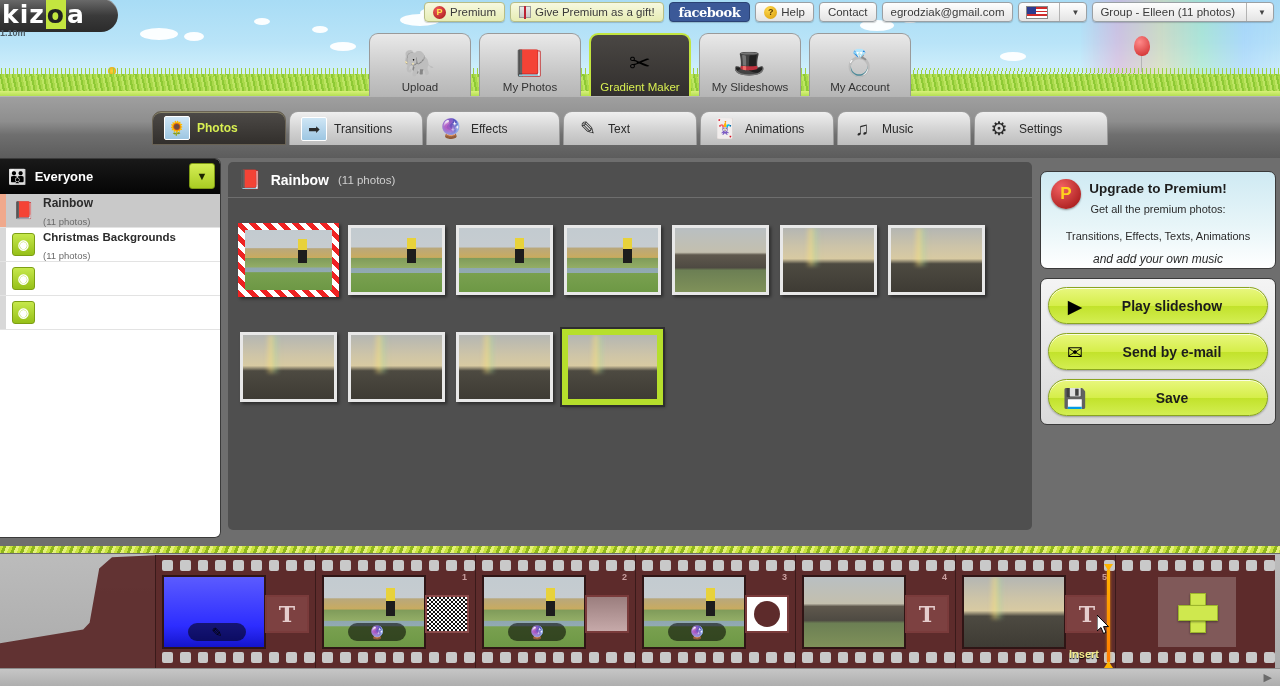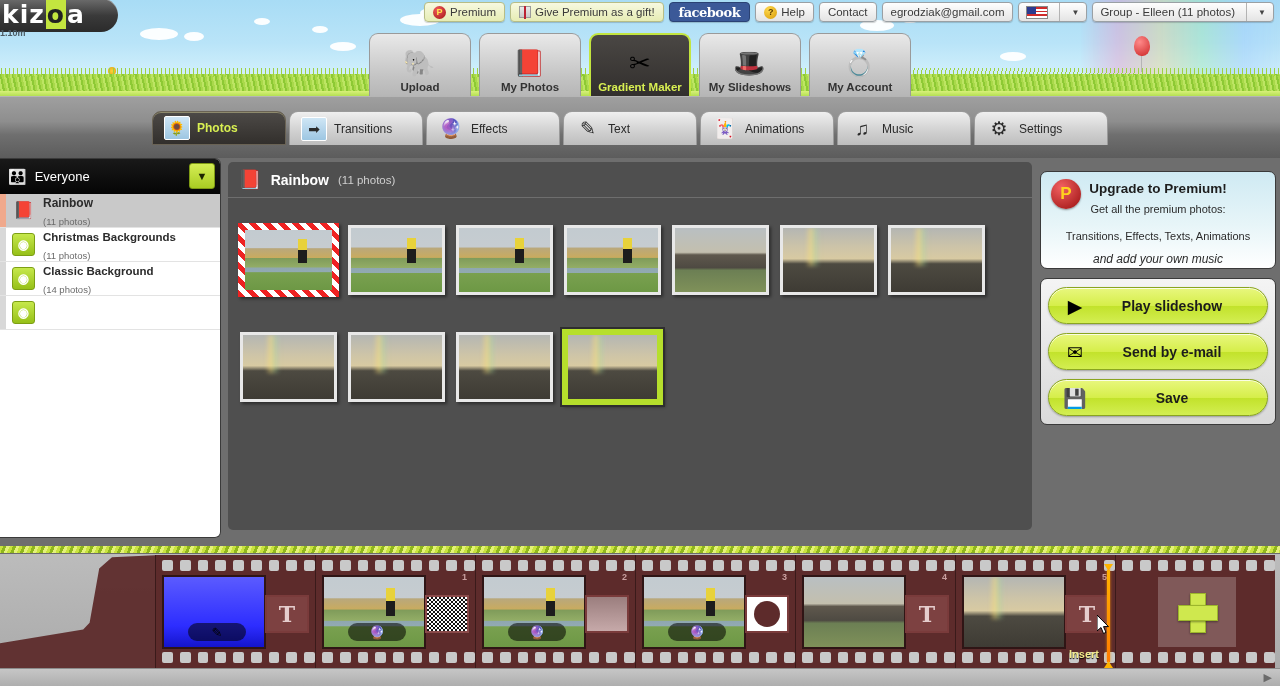--- a/index.html
+++ b/index.html
@@ -101,21 +101,21 @@
 
   
   .modules{ position:absolute; left:369px; top:33px; display:flex; gap:8px; }
   .mod{
     width:102px; height:63px; border-radius:9px 9px 0 0;
     background:linear-gradient(to bottom,#e9e9e9,#c3c3c3 70%,#b6b6b6);
     border:1px solid #9a9a9a; border-bottom:none;
     display:flex; flex-direction:column; align-items:center; justify-content:flex-end;
     padding-bottom:3px; cursor:pointer; position:relative;
   }
-  .mod .lbl{ font-size:11.5px; font-weight:bold; color:#333; }
+  .mod .lbl{ font-size:11.5px; font-weight:normal; color:#333; }
   .mod.active{
     background:linear-gradient(to bottom,#4a4744,#322f2d);
     border:2px solid #c3e53f; border-bottom:none;
   }
   .mod.active .lbl{ color:#d8ef52; }
   .mod .ico{
     width:42px;height:34px; display:flex;align-items:center;justify-content:center;
     font-size:26px; line-height:1; margin-bottom:1px;
   }
   .balloon{ position:absolute; right:130px; top:36px; width:16px;height:20px;
@@ -159,21 +159,21 @@
   .sidebar{
     position:absolute; left:0; top:0; width:221px; height:380px;
     background:#fff; border:1px solid #3a3a3a; border-left:none;
     border-radius:0 6px 6px 0;
   }
   .sb-header{
     height:35px; background:linear-gradient(to bottom,#191919,#050505);
     display:flex; align-items:center; padding-left:8px; gap:8px;
     border-radius:0 5px 0 0; position:relative;
   }
-  .sb-header .lbl{ color:#fff; font-weight:normal; font-size:13px; }
+  .sb-header .lbl{ color:#fff; font-weight:bold; font-size:13px; }
   .sb-caret{
     position:absolute; right:5px; top:4px; width:26px; height:26px;
     background:linear-gradient(to bottom,#d5ee55,#a9cc23);
     border:1px solid #7f9b14; border-radius:3px;
     display:flex;align-items:center;justify-content:center; font-size:11px; color:#1c2400;
     cursor:pointer;
   }
   .people-ico{ font-size:15px; line-height:1; }
   .albums{ position:relative; }
   .album{
@@ -540,24 +540,20 @@
           <span class="stripe"></span>
           <span class="aico">◉</span>
           <span class="meta">
             <span class="nm">Christmas Backgrounds</span><br>
             <span class="ct">(11 photos)</span>
           </span>
         </div>
         <div class="album">
           <span class="stripe"></span>
           <span class="aico">◉</span>
-          <span class="meta">
-            <span class="nm">Classic Background</span><br>
-            <span class="ct">(14 photos)</span>
-          </span>
         </div>
         <div class="album">
           <span class="stripe"></span>
           <span class="aico">◉</span>
         </div>
       </div>
     </div>
 
     <div class="content">
       <div class="content-head">

